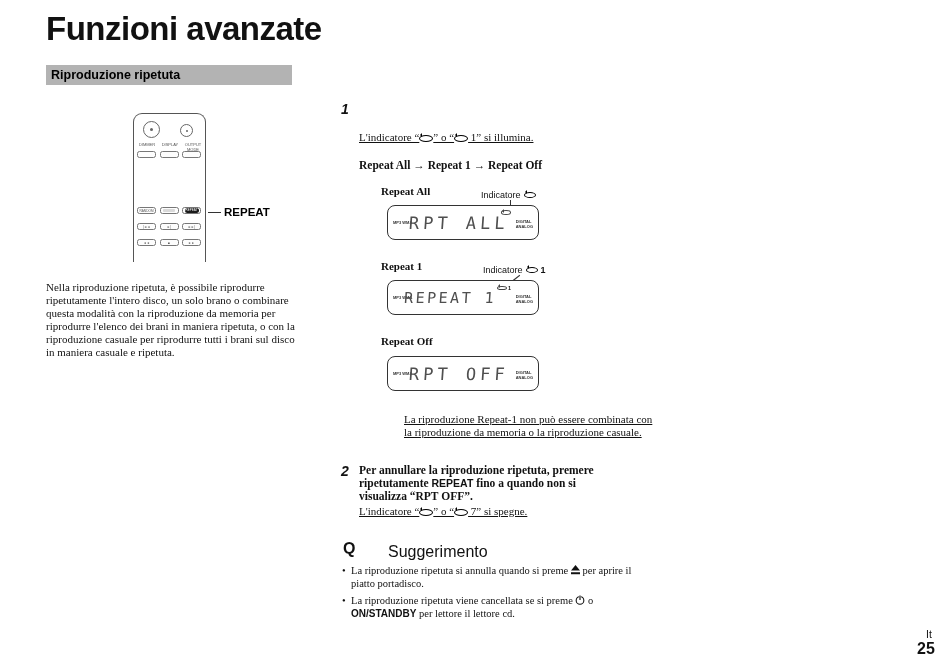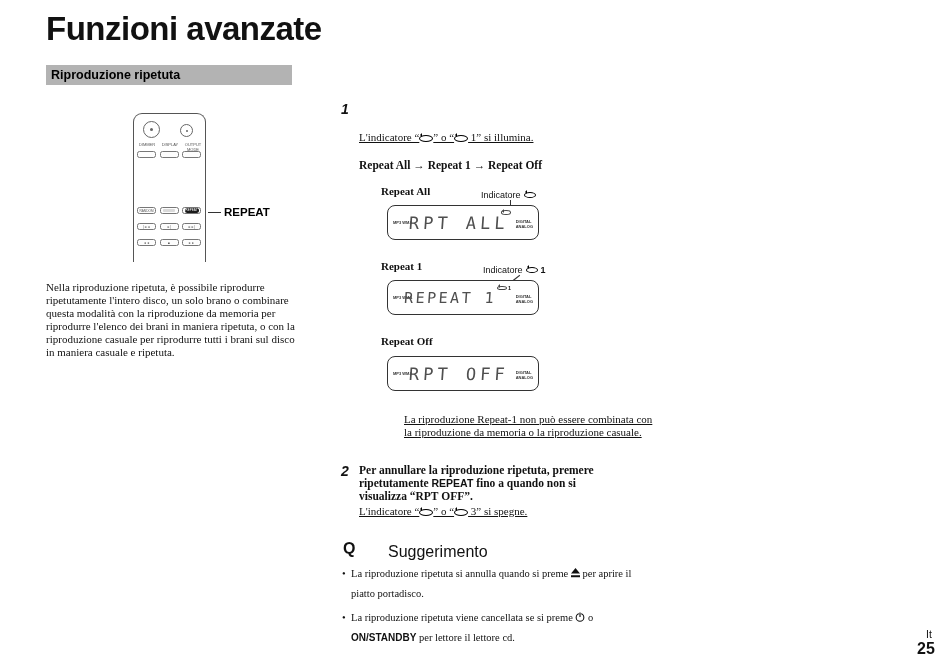--- a/index.html
+++ b/index.html
@@ -67,21 +67,21 @@
          font-weight:bold; font-size:4px; color:#333; white-space:nowrap; }
   .badge-right { position:absolute; right:5px; top:13px; font-family:"Liberation Sans", sans-serif;
          font-weight:bold; font-size:4px; color:#333; text-align:left; line-height:5px; }
   .disp-ind { position:absolute; right:27px; top:4px; display:flex; align-items:center; gap:1px; }
   .disp-ind b { font-family:"Liberation Sans", sans-serif; font-size:5.5px; }
 
   
   .tip-icon { position:absolute; left:343px; top:540px; font-family:"Liberation Sans", sans-serif;
          font-weight:bold; font-size:16px; }
   .tip-title { position:absolute; left:360px; top:543px; font-family:"Liberation Sans", sans-serif; font-size:16px;margin-left:28px; }
-  .bullets { position:absolute; left:342px; top:564px; width:300px; font-size:10.5px; line-height:20px; }
+  .bullets { position:absolute; left:342px; top:564px; width:300px; font-size:10.5px; line-height:13px; }
   .bullet { position:relative; padding-left:9px; margin-bottom:4px; }
   .bullet::before { content:"•"; position:absolute; left:0; top:0; }
   .bold-sans-sm { font-family:"Liberation Sans", sans-serif; font-weight:bold; font-size:10px;margin-top:40px; }
   .inline-svg { vertical-align:-1px; }
 
   .footer-lang { position:absolute; left:926px; top:628px; font-family:"Liberation Sans", sans-serif; font-size:10.5px; }
   .footer-page { position:absolute; left:917px; top:640px; font-family:"Liberation Sans", sans-serif;
          font-weight:bold; font-size:16px;text-align:center; }
 </style>
 </head>
@@ -173,21 +173,21 @@
   <div class="display" style="left:387px; top:356px;">
     <span class="badge-left">MP3 WMA</span>
     <span class="seg">RPT OFF</span>
     <span class="badge-right"><span>DIGITAL</span><br><span>ANALOG</span></span>
   </div>
 
   <p class="plain-note" style="left:359px; top:413px; width:258px;margin-left:45px;">La riproduzione Repeat-1 non può essere combinata con la riproduzione da memoria o la riproduzione casuale.</p>
 
   <div class="step-num" style="left:341px; top:463px;">2</div>
   <div class="step-head" style="left:359px; top:464px; width:242px;"><span>Per annullare la riproduzione ripetuta, premere ripetutamente </span><span class="btn-name">REPEAT</span><span> fino a quando non si visualizza “RPT OFF”.</span></div>
-  <div class="plain-note" style="left:359px; top:505px;"><span>L'indicatore “</span><span class="loop"></span><span>” o “</span><span class="loop"></span><span> 3” si spegne.</span></div>
+  <div class="plain-note" style="left:359px; top:505px;"><span>L'indicatore “</span><span class="loop"></span><span>” o “</span><span class="loop"></span><span> 7” si spegne.</span></div>
 
   <div class="tip-icon">Q</div>
   <div class="tip-title">Suggerimento</div>
   <div class="bullets">
     <div class="bullet"><span>La riproduzione ripetuta si annulla quando si preme </span><svg class="inline-svg" width="9" height="10" viewBox="0 0 10 11">
           <polygon points="5,0 10,6 0,6" fill="#111"></polygon>
           <rect x="0" y="8" width="10" height="2.2" fill="#111"></rect>
         </svg><span> per aprire il piatto portadisco.</span></div>
     <div class="bullet"><span>La riproduzione ripetuta viene cancellata se si preme </span><svg class="inline-svg" width="10" height="10" viewBox="0 0 12 12">
           <circle cx="6" cy="6.5" r="4.6" fill="none" stroke="#111" stroke-width="1.3"></circle>

